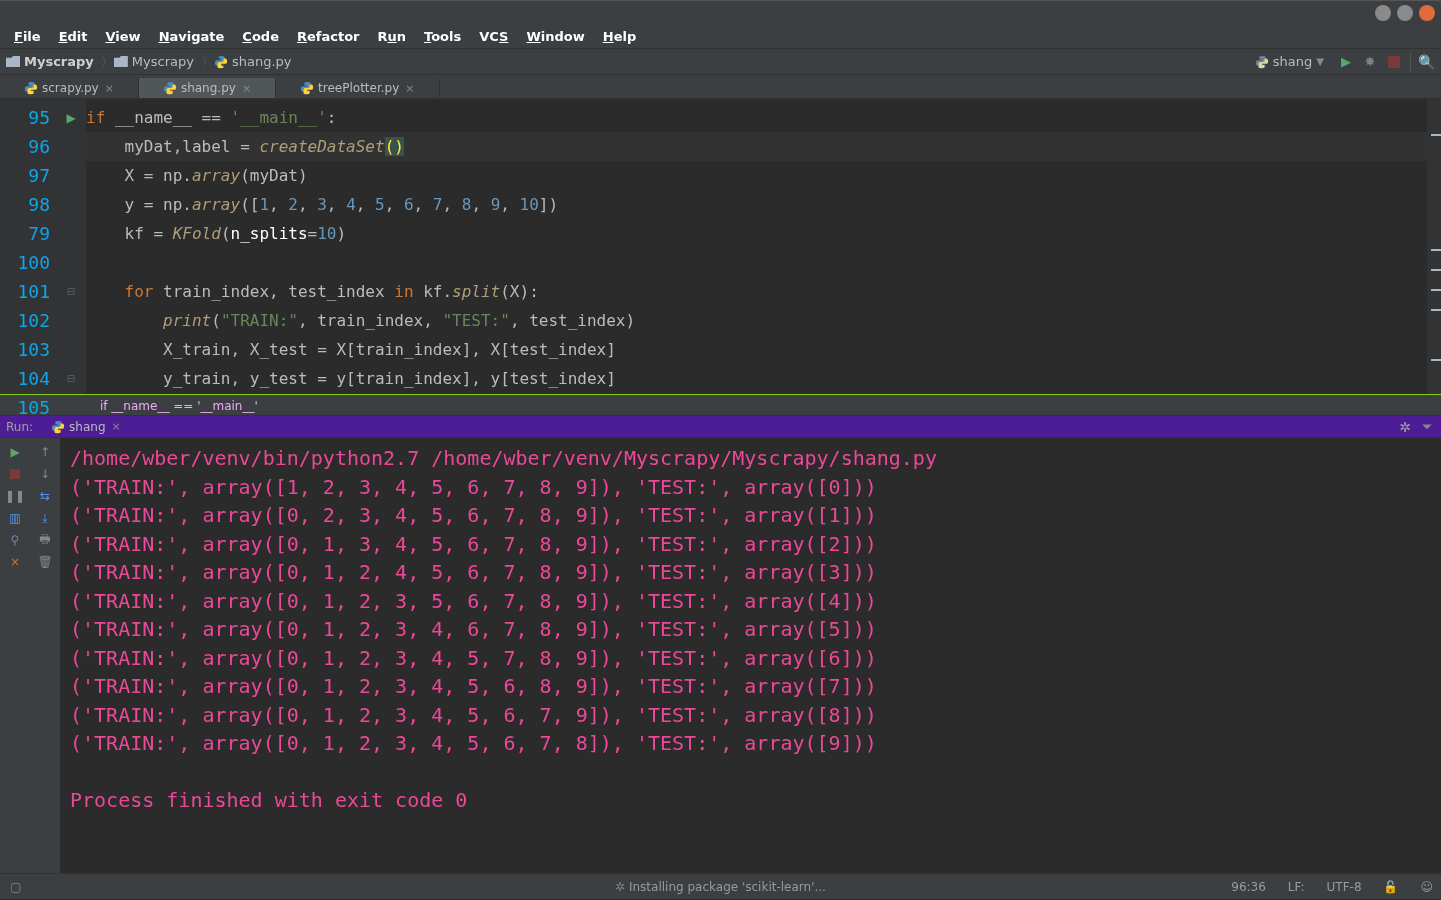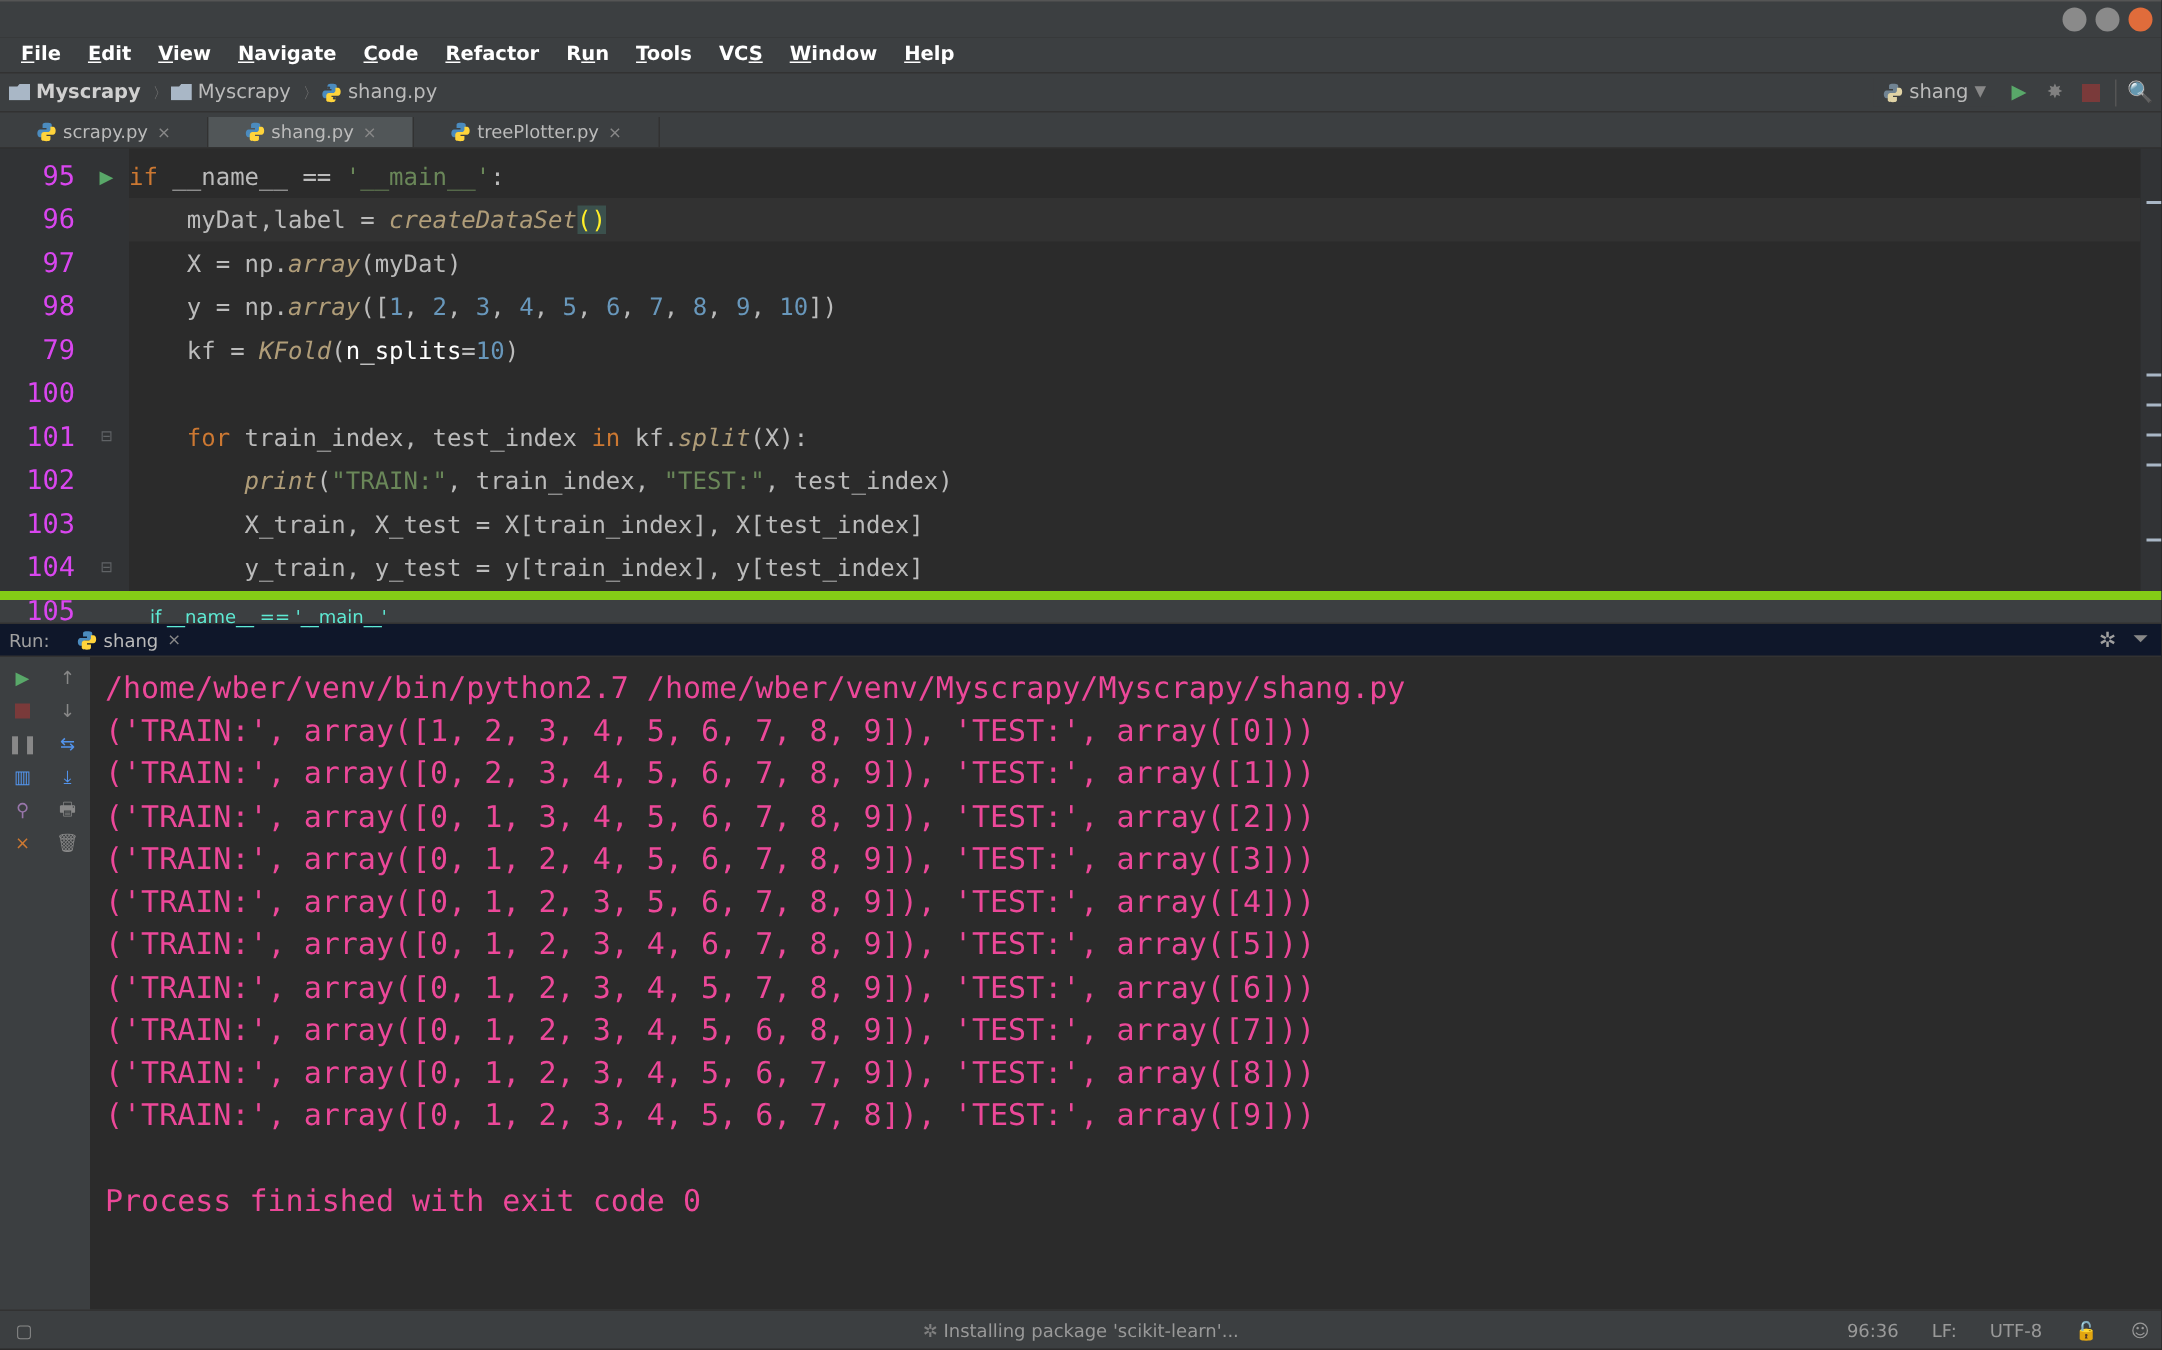--- a/index.html
+++ b/index.html
@@ -86,21 +86,21 @@
 
 .editor-area {
   display:flex;
   height: 295px;
   background:#2b2b2b;
 }
 .gutter {
   width: 56px;
   background:#313335;
   text-align: right;
-  color:#d946ef;
+  color:#0ea5e9;
   font-family: "DejaVu Sans Mono","Consolas",monospace;
   font-size: 18px;
   padding-top: 4px;
 }
 .gutter div { height: 29px; padding-right: 6px; line-height:29px; }
 .gutter-icons { width:30px; background:#313335; padding-top:4px; }
 .gutter-icons div { height:29px; display:flex; align-items:center; justify-content:center; }
 .gplay { color:#59a869; font-size:12px; }
 .gfold { color:#606366; font-size:10px; }
 .code {
@@ -118,30 +118,30 @@
 .num { color:#6897bb; }
 .str { color:#6a8759; }
 .param { color:#ffffff; }
 .paren-hl { background:#3b514d; color:#ffef28; }
 .strip { width:14px; background:#313335; position:relative; }
 .strip-mark { position:absolute; right:0; width:10px; height:2px; background:#a9b7c6; }
 
 .breadcrumb-under {
   height: 22px;
   font-size:12px;
-  color:#5eead4;
+  color:#f0abfc;
   padding-left: 100px;
   line-height:22px;
   background:#3c3f41;
-  border-top:6px solid #84cc16;
+  border-top:1px solid #84cc16;
   border-bottom:1px solid #323232;
 }
 .run-panel-tabs {
   height: 22px;
-  background:#0f172a;
+  background:#4c1d95;
   display:flex; align-items:center;
   padding:0 6px;
   border-bottom:1px solid #323232;
 }
 .run-label { color:#a0a0a0; font-size:12px; margin-right:12px; }
 .run-tab { display:flex; align-items:center; gap:4px; font-size:12px; padding:2px 6px; }
 .run-panel-tabs .right { margin-left:auto; display:flex; gap:6px; }
 
 .console-area {
   display:flex;

